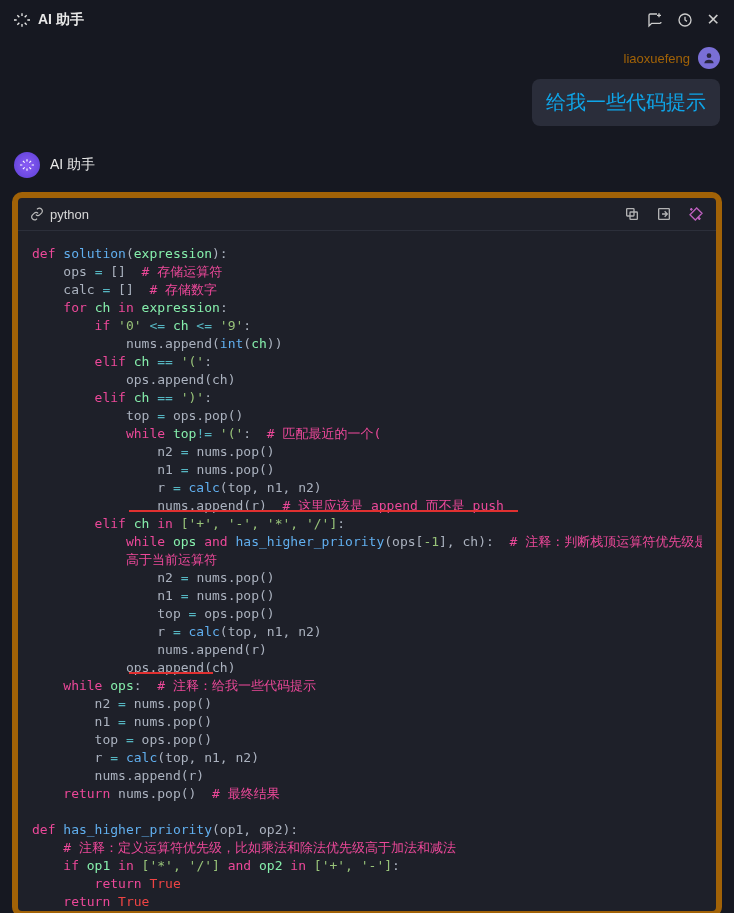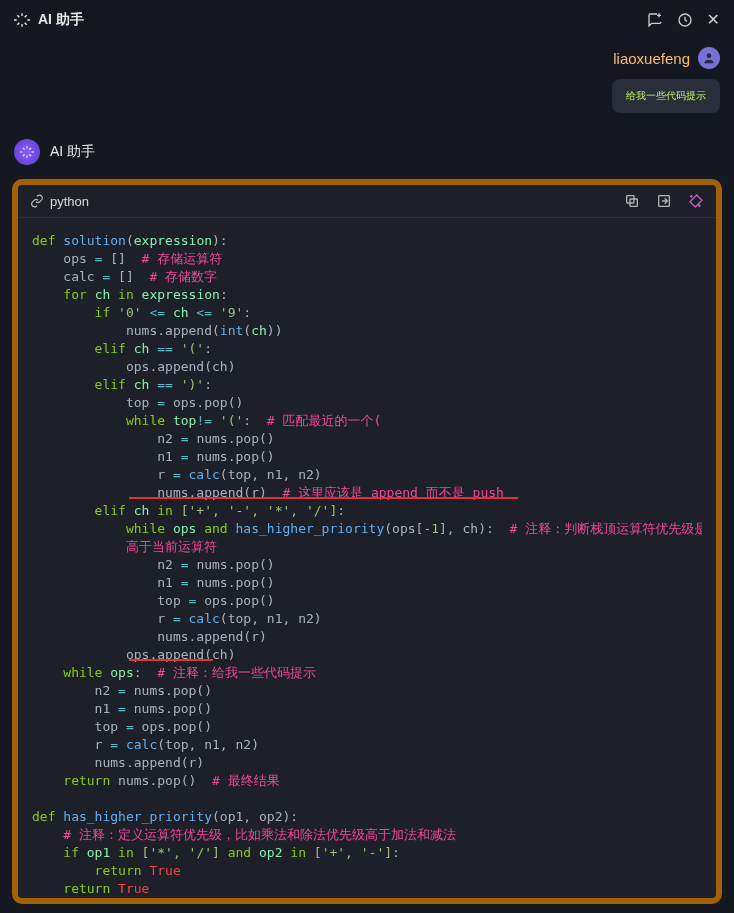--- a/index.html
+++ b/index.html
@@ -22,31 +22,31 @@
   .sparkle-icon { width: 16px; height: 16px; display:flex; align-items:center; justify-content:center; }
   .title-text { color: #e8e8e8; font-weight: 600; font-size: 14px; }
   .titlebar-right { display: flex; align-items: center; gap: 14px; }
   .tb-icon { width: 16px; height: 16px; cursor: pointer; display:flex; align-items:center; justify-content:center; }
   .close-x { font-size: 16px; color:#ccc; cursor:pointer; }
 
   .user-row {
     display:flex; justify-content:flex-end; align-items:center;
     padding: 8px 14px 6px 14px; gap:8px;
   }
-  .username { color:#fdba74; font-size:15px; }
+  .username { color:#a16207; font-size:13px; }
   .avatar {
     width:22px; height:22px; border-radius:50%;
     background:#7a6fd6; display:flex; align-items:center; justify-content:center;
   }
   .avatar svg { width:14px; height:14px; }
 
   .user-bubble-row { display:flex; justify-content:flex-end; padding: 4px 14px 18px 14px; }
   .user-bubble {
-    background:#2a2d3a; color:#bef264; padding:10px 14px;
-    border-radius:8px; font-size:10px; font-weight:500;
+    background:#2a2d3a; color:#0ea5e9; padding:10px 14px;
+    border-radius:8px; font-size:20px; font-weight:500;
   }
 
   .assistant-row { display:flex; align-items:center; gap:10px; padding: 8px 14px 14px 14px; }
   .assistant-avatar {
     width:26px; height:26px; border-radius:50%;
     background: radial-gradient(circle at 50% 50%, #8a5cf6 0%, #5b3fd4 100%);
     display:flex; align-items:center; justify-content:center;
   }
   .assistant-name { color:#eaeaea; font-size:14px; font-weight:500; }
 
@@ -77,21 +77,21 @@
   .underline-red {
     position:absolute;
     height:2px;
     background:#e03030;
   }
   .u1 { top: 279px; left: 111px; width: 389px; }
   .u2 { top: 441px; left: 111px; width: 84px; }
 
   pre { white-space: pre; overflow:hidden; }
   
-  .kw { color:#84cc16; }      
+  .kw { color:#ec4899; }      
   .fn { color:#61afef;margin-top:19px; }      
   .id { color:#86efac; }      
   .num, .str { color:#98c379; }
   .op { color:#56b6c2; }      
   .plain { color:#abb2bf; }
   .comment { color:#ec4899; }
   .const { color:#ef4444; }   
 </style>
 </head>
 <body>

